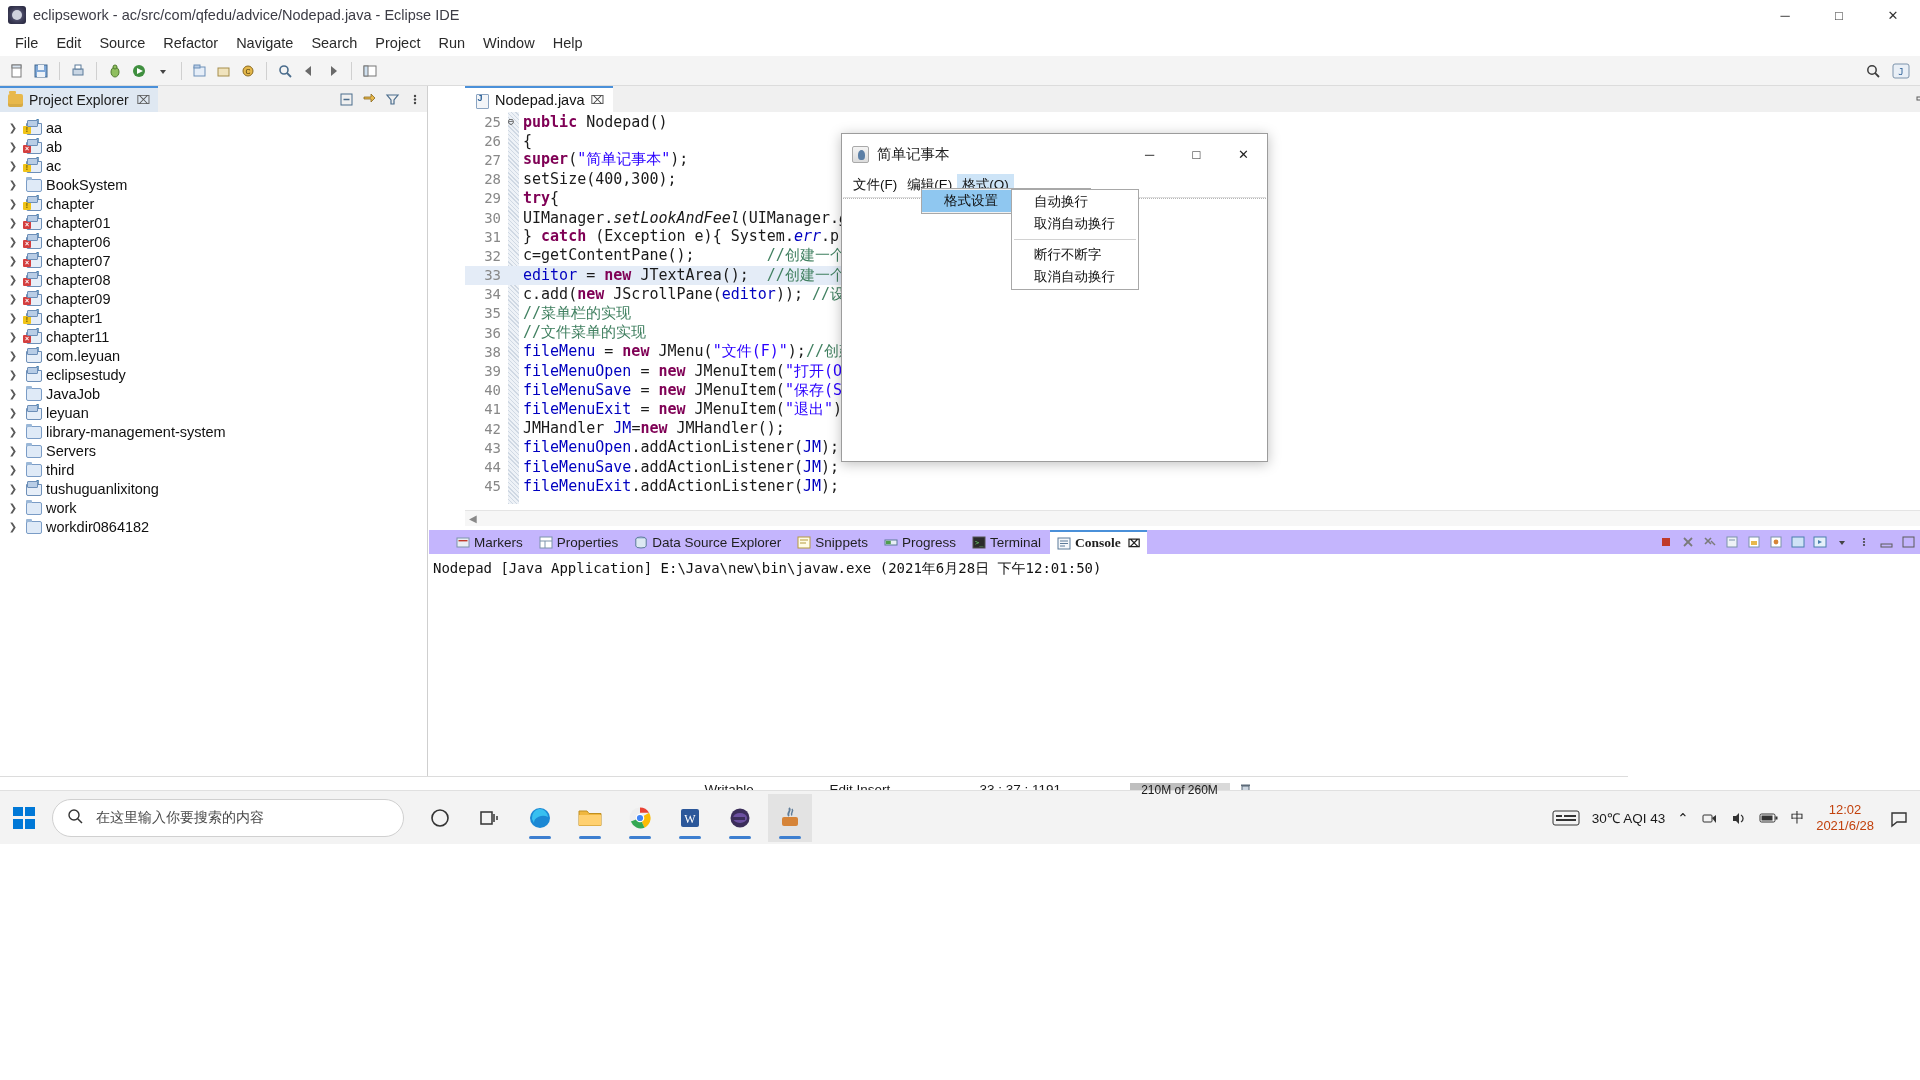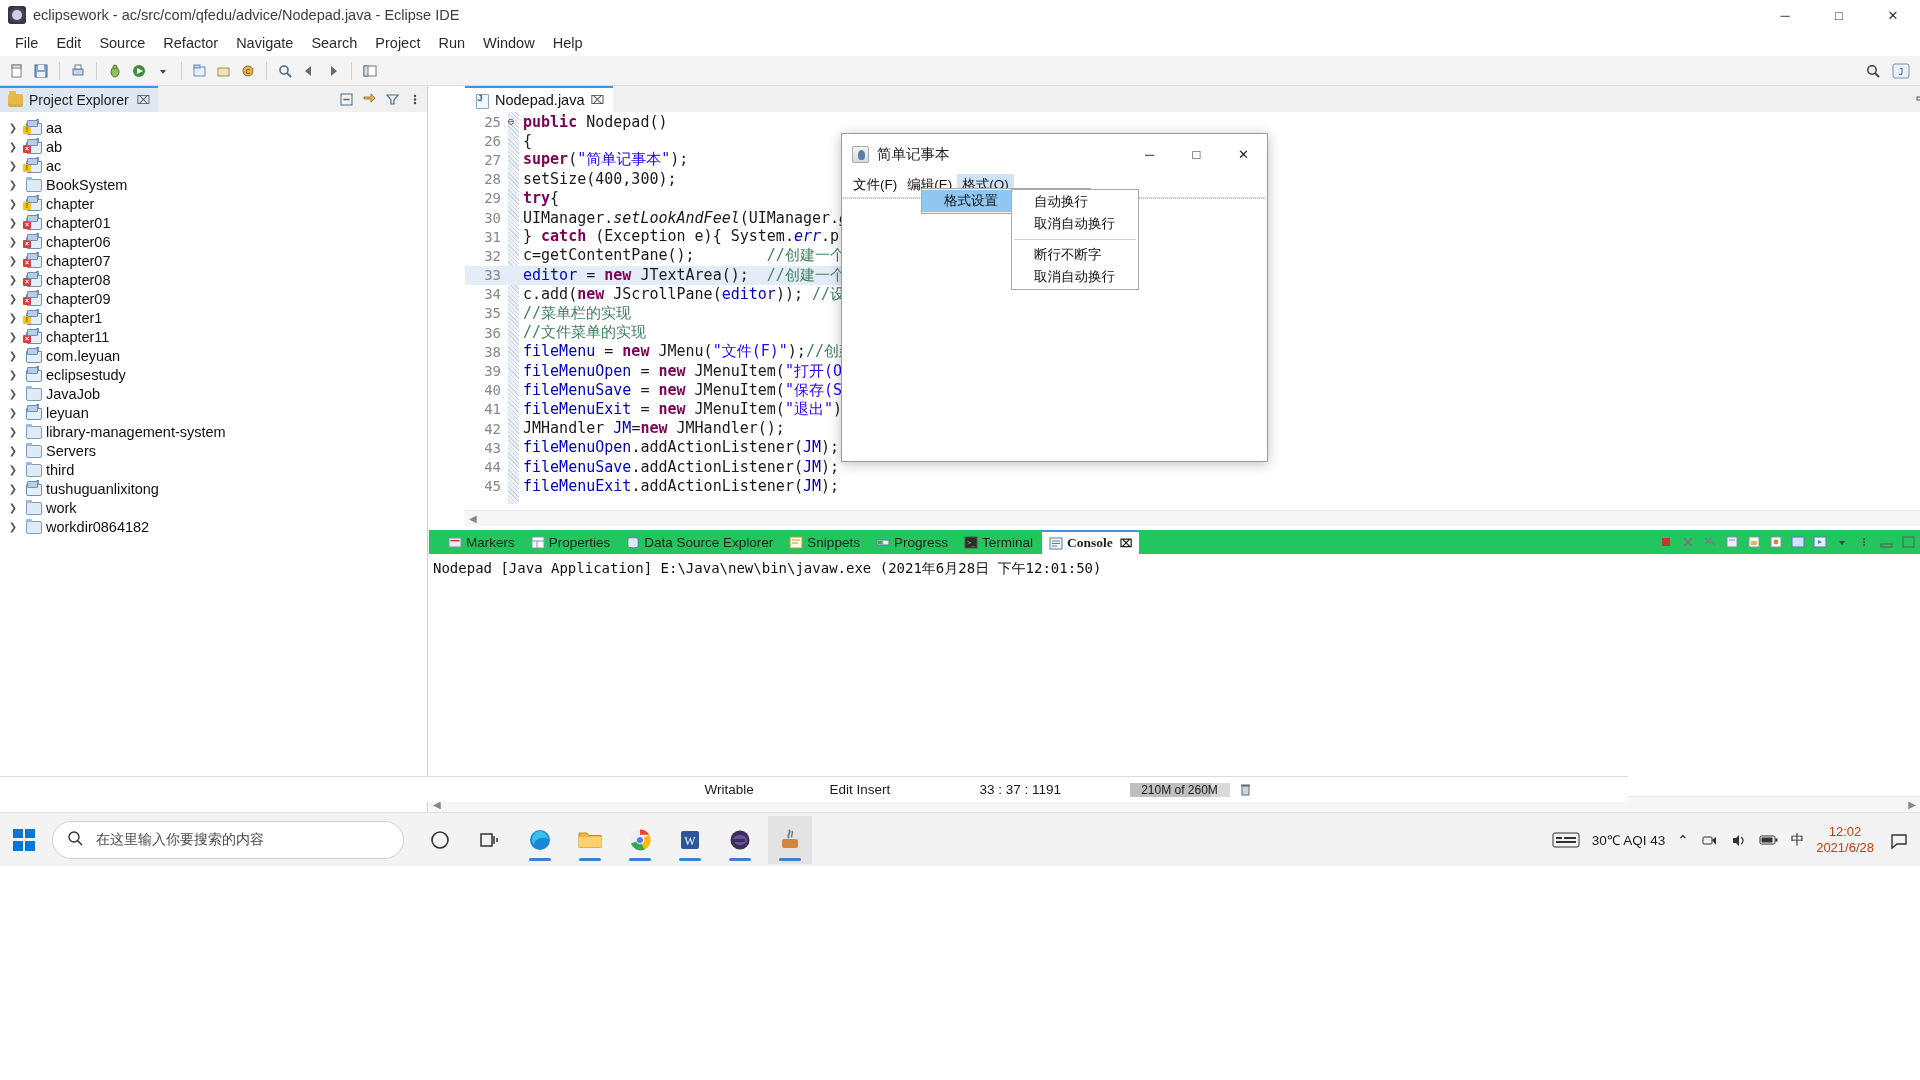--- a/index.html
+++ b/index.html
@@ -216,22 +216,22 @@
   .popup .row .chev { position:absolute; right:7px; font-size:10px; color:#333;}
   .popup .sep { height:1px; background:#d2d2d2; margin:4px 2px; }
   .popup-white { background:#ffffff; }
 
   
   .bottompanel {
     position:absolute; left:429px; top:530px; width:1491px; height:282px;
     background:#ffffff;
   }
   .bp-tabrow {
-    height:24px; background:#22c55e; display:flex; align-items:center; position:relative;
-    gap:2px; padding-left:12px; font-size:13.5px;
+    height:24px; background:#c4b5fd; display:flex; align-items:center; position:relative;
+    gap:2px; padding-left:20px; font-size:13.5px;
   }
   .bp-tab { display:flex; align-items:center; gap:4px; padding:0 7px; height:24px; color:#1f1f1f; }
   .bp-tab.active { background:#ffffff; border-top:2px solid #4a90d9; font-weight:bold;font-family:Liberation Serif, serif;}
   .bp-ico { width:14px; height:13px; flex:none; position:relative; }
   .bp-tools { position:absolute; right:4px; top:0; height:24px; display:flex; align-items:center; gap:6px;}
   .bp-tool { width:16px;height:16px; display:flex;align-items:center;justify-content:center;}
   .console-text {
     padding:6px 4px 0 4px; font-family:"DejaVu Sans Mono", monospace; font-size:14px; color:#111;
     white-space:pre;
   }
@@ -251,21 +251,21 @@
   .mem-bar {
     width:100px; height:14px; background:#d9d9d9; position:relative;
     display:flex; align-items:center; justify-content:center; font-size:12px;
   }
   .mem-bar .fill { position:absolute; left:0; top:0; height:100%; background:#bfbfbf; }
   .mem-bar span { position:relative; z-index:2; }
   .trash { width:16px; height:16px; margin-left:8px; }
 
   
   .taskbar {
-    position:absolute; left:0; top:812px; width:1920px; height:54px;
+    position:absolute; left:0; top:790px; width:1920px; height:54px;
     background:#f3f3f3; border-top:1px solid #e0e0e0; display:flex; align-items:center;
   }
   .tb-start { width:48px; height:54px; display:flex; align-items:center; justify-content:center;}
   .win-logo { width:22px; height:22px; display:grid; grid-template-columns:1fr 1fr; grid-template-rows:1fr 1fr; gap:2.5px;}
   .win-logo i { background:#0078d7; display:block; }
   .tb-search {
     width:352px; height:38px; background:#ffffff; border:1px solid #d0d0d0; border-radius:19px;
     display:flex; align-items:center; padding-left:14px; gap:12px; margin-left:4px;
   }
   .tb-search .ph { font-size:14px; color:#4a4a4a; }

